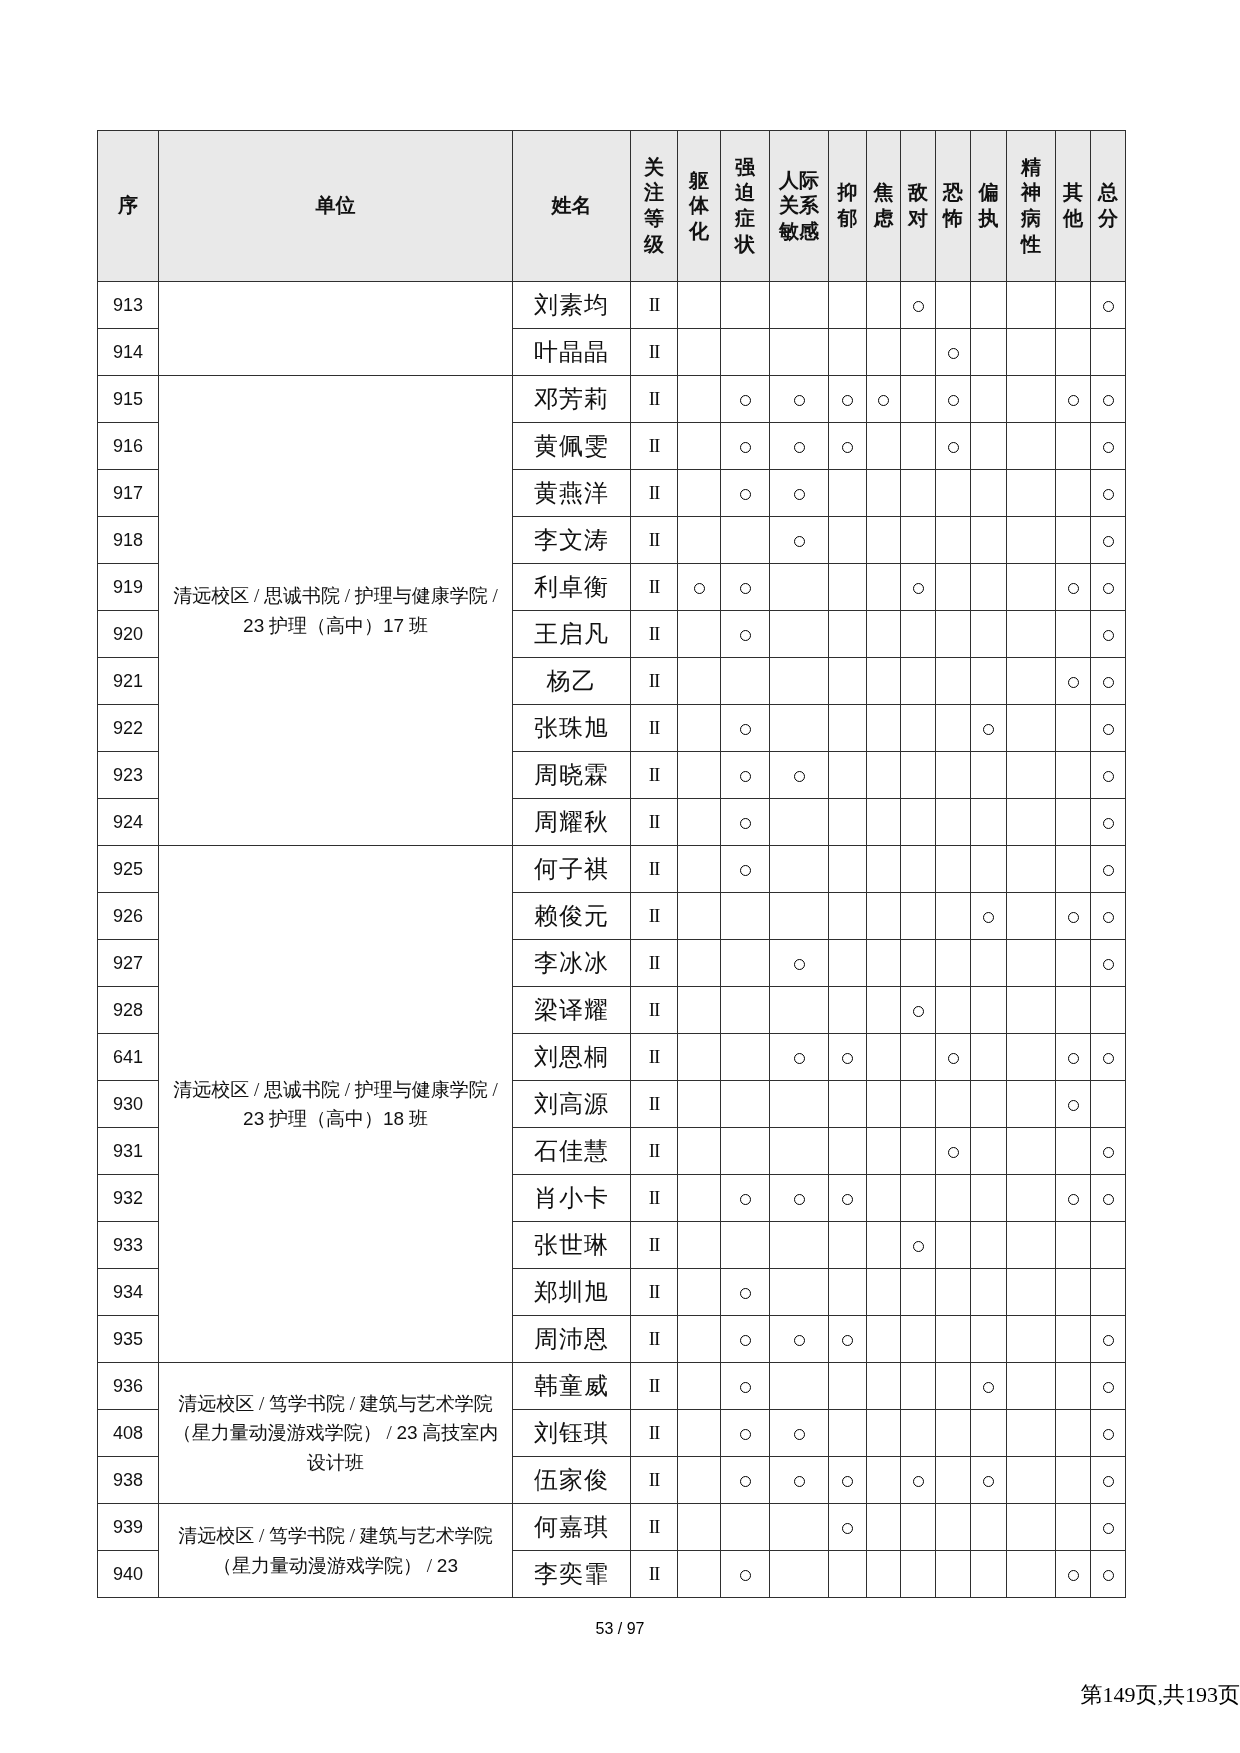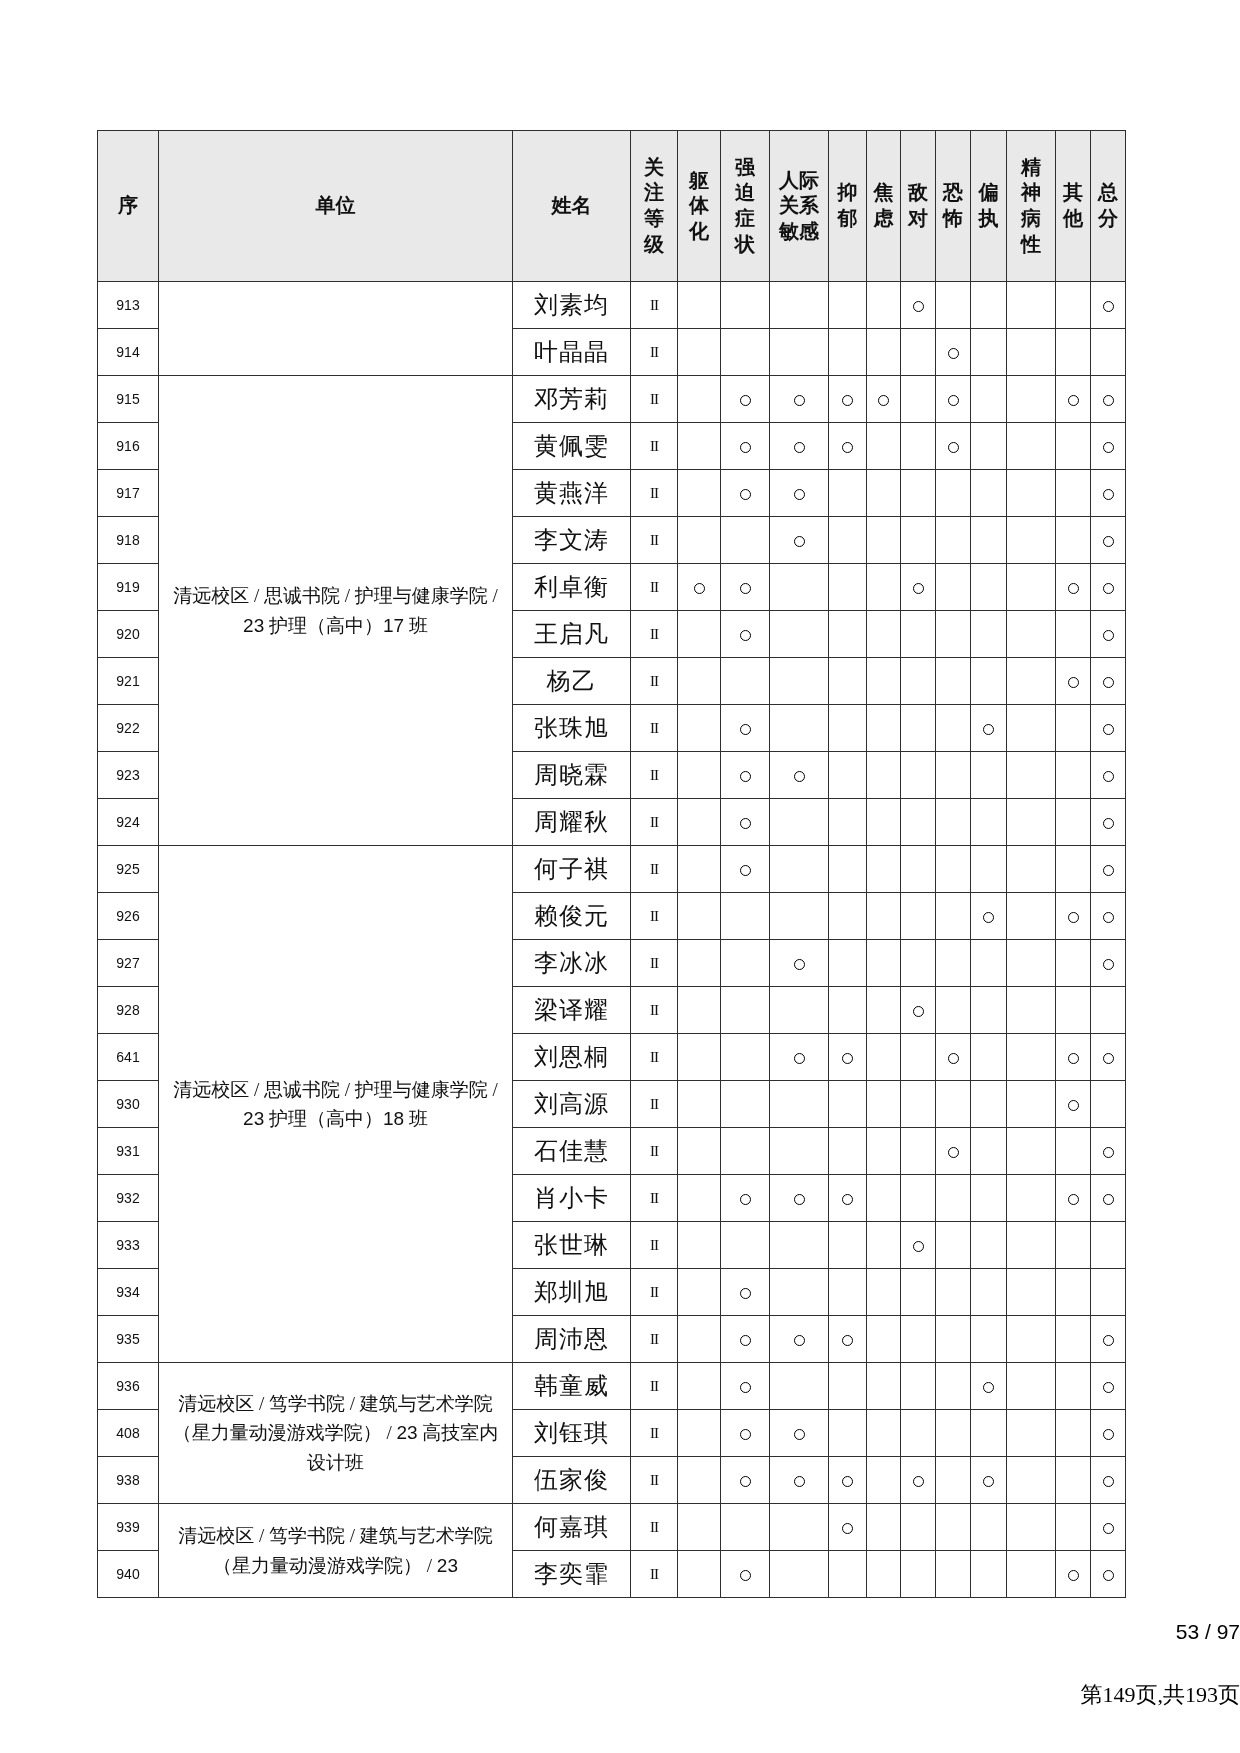--- a/index.html
+++ b/index.html
@@ -29,50 +29,50 @@
     line-height:1.28;
     text-align:center; vertical-align:middle;
   }
   .assess tbody td {
     height:46px;
     text-align:center; vertical-align:middle;
     background:#fff;
   }
   td.c-no {
     font-family:"Liberation Sans","DejaVu Sans",sans-serif;
-    font-size:14px;
+    font-size:18px;
   }
   td.c-unit {
     text-align:left;
     padding:3px 8px;
     font-size:19px;
     line-height:1.55;
   }
   td.c-unit .num { font-family:Liberation Sans, sans-serif; }
   td.c-name { font-size:24px; letter-spacing:1px; }
-  td.c-level { font-size:15px; letter-spacing:-1px; }
+  td.c-level { font-size:19px; letter-spacing:-1px; }
   .ring {
     display:inline-block;
     width:9px; height:9px;
     border:1.5px solid #000;
     border-radius:50%;
     vertical-align:middle;
   }
   
   col.w-no{width:61px} col.w-unit{width:354px} col.w-name{width:118px}
   col.w-level{width:47px} col.w-som{width:43px} col.w-obs{width:49px}
   col.w-int{width:59px} col.w-dep{width:38px} col.w-anx{width:34px}
   col.w-hos{width:35px} col.w-pho{width:35px} col.w-par{width:36px}
   col.w-psy{width:49px} col.w-oth{width:35px} col.w-tot{width:35px}
 
   .page-fraction {
     position:absolute; top:1620px; left:0; width:100%;
-    text-align:right;
+    text-align:center;
     font-family:"Liberation Sans","DejaVu Sans",sans-serif;
-    font-size:21px; color:#000;
+    font-size:16px; color:#000;
   }
   .page-number {
     position:absolute; top:1680px; left:0; width:100%;
     text-align:right;
     font-size:22px; color:#000;
     font-family:"Liberation Serif","DejaVu Serif",serif;
   }
 </style>
 </head>
 <body>

